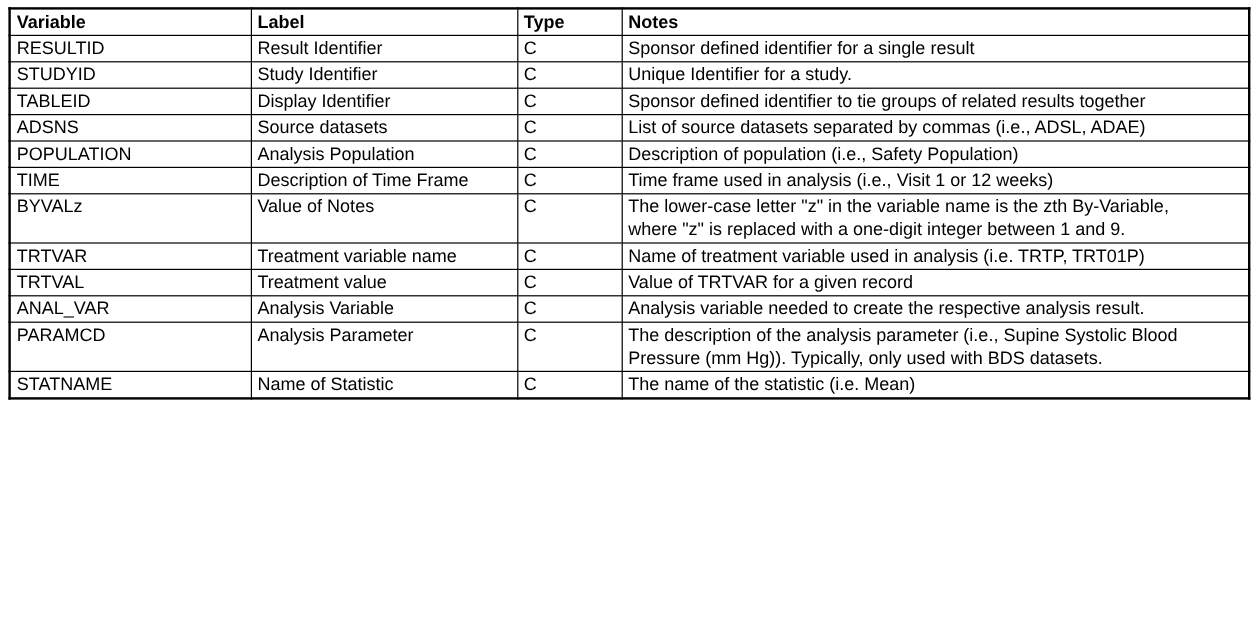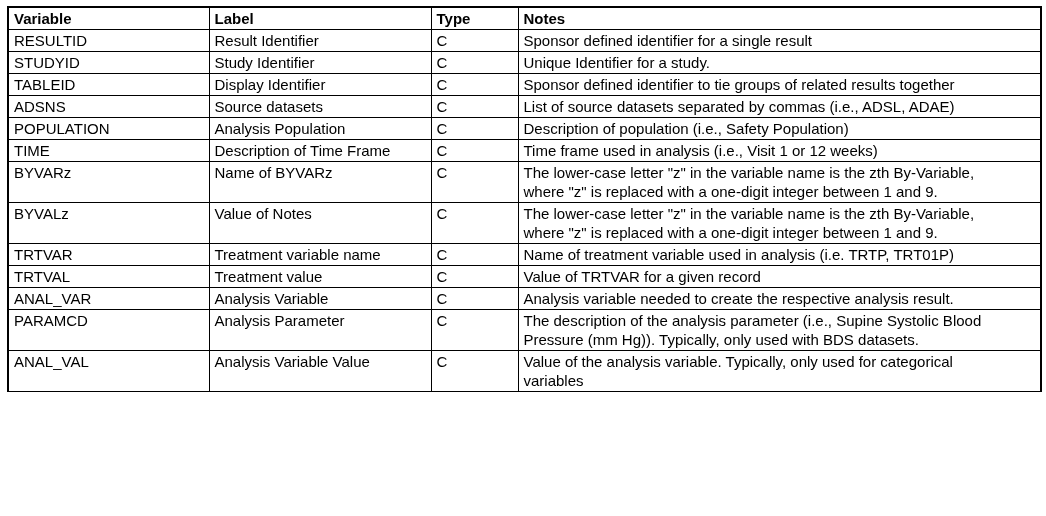--- a/index.html
+++ b/index.html
@@ -4,21 +4,21 @@
 <style>
   * { box-sizing: border-box; }
   html, body {
     margin: 0;
     padding: 0;
     background: #ffffff;
     font-family: "Liberation Sans", "DejaVu Sans", sans-serif;
   }
   .page {
     width: 1046px;
-    height: 392px;
+    height: 516px;
     background: #ffffff;
     padding: 6px 6px 12px 7px;
   }
   table.meta-table {
     border-collapse: collapse;
     table-layout: fixed;
     width: 1033px;
     background: #ffffff;
     border: 2px solid #000000;
   }
@@ -99,27 +99,20 @@
           <td class="col-type">C</td>
           <td class="col-notes">Description of population (i.e., Safety Population)</td>
         </tr>
         <tr>
           <td class="col-variable">TIME</td>
           <td class="col-label">Description of Time Frame</td>
           <td class="col-type">C</td>
           <td class="col-notes">Time frame used in analysis (i.e., Visit 1 or 12 weeks)</td>
         </tr>
         <tr>
-          <td class="col-variable">BYVARz</td>
-          <td class="col-label">Name of BYVARz</td>
-          <td class="col-type">C</td>
-          <td class="col-notes">The lower-case letter "z" in the variable name is the zth By-Variable,
-where "z" is replaced with a one-digit integer between 1 and 9.</td>
-        </tr>
-        <tr>
           <td class="col-variable">BYVALz</td>
           <td class="col-label">Value of Notes</td>
           <td class="col-type">C</td>
           <td class="col-notes">The lower-case letter "z" in the variable name is the zth By-Variable,
 where "z" is replaced with a one-digit integer between 1 and 9.</td>
         </tr>
         <tr>
           <td class="col-variable">TRTVAR</td>
           <td class="col-label">Treatment variable name</td>
           <td class="col-type">C</td>
@@ -138,27 +131,20 @@
           <td class="col-notes">Analysis variable needed to create the respective analysis result.</td>
         </tr>
         <tr>
           <td class="col-variable">PARAMCD</td>
           <td class="col-label">Analysis Parameter</td>
           <td class="col-type">C</td>
           <td class="col-notes">The description of the analysis parameter (i.e., Supine Systolic Blood
 Pressure (mm Hg)). Typically, only used with BDS datasets.</td>
         </tr>
         <tr>
-          <td class="col-variable">ANAL_VAL</td>
-          <td class="col-label">Analysis Variable Value</td>
-          <td class="col-type">C</td>
-          <td class="col-notes">Value of the analysis variable. Typically, only used for categorical
-variables</td>
-        </tr>
-        <tr>
           <td class="col-variable">STATNAME</td>
           <td class="col-label">Name of Statistic</td>
           <td class="col-type">C</td>
           <td class="col-notes">The name of the statistic (i.e. Mean)</td>
         </tr>
       </tbody>
   </table>
 </div>
 
 </body></html>

